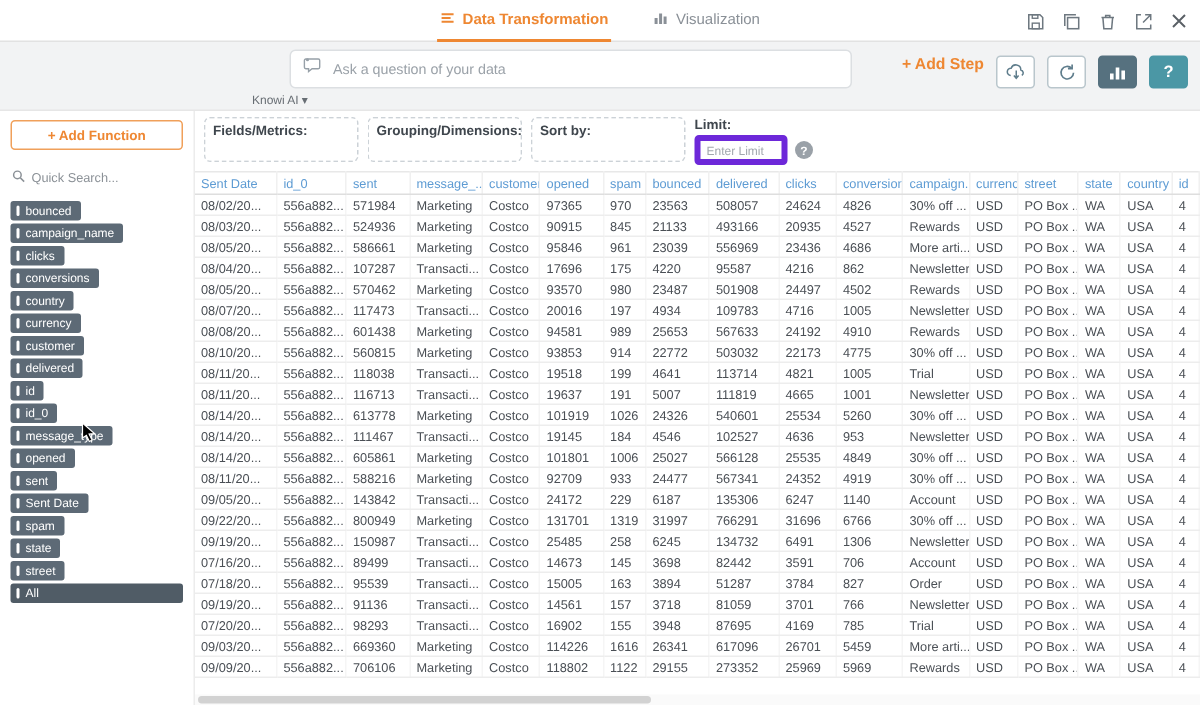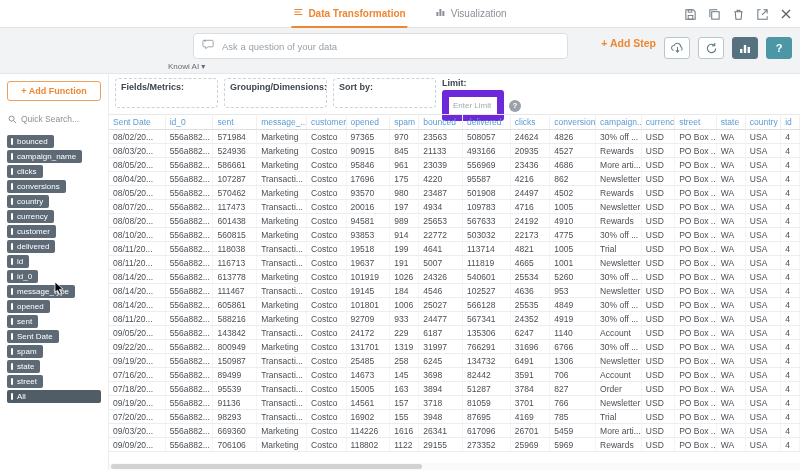--- a/index.html
+++ b/index.html
@@ -21,38 +21,38 @@
   .question-box input::placeholder { color:#9aa1a8; }
   .engine-label { position:absolute; left:168px; top:34px; font-size:8px; color:#676d73; display:flex; gap:2px; align-items:center; }
   .query-actions { position:absolute; right:8px; top:9px; display:flex; align-items:flex-start; gap:8px; }
   .add-step { font-size:10.5px; font-weight:bold; color:#ee8732; cursor:pointer; }
   .qbtn { width:26px; height:22px; border-radius:3px; border:1px solid #b9c6cc; background:#fff; display:flex; align-items:center; justify-content:center; cursor:pointer; }
   .qbtn.filled { background:#56717f; border-color:#56717f; }
   .qbtn.teal { background:#4b97a5; border-color:#4b97a5; color:#fff; font-size:11px; font-weight:bold; }
 
   
   .body-row { display:flex; height:396px; }
-  .sidebar { width:109px; border-right:1px solid #ececec; padding:6px 7px; background:#fff; flex:none; }
+  .sidebar { width:130px; border-right:1px solid #ececec; padding:6px 7px; background:#fff; flex:none; }
   .add-function { width:100%; height:20px; border:1px solid #f0a05a; color:#ee8732; background:#fff; border-radius:3px; font-size:9px; font-weight:bold; font-family:"Liberation Sans", sans-serif; cursor:pointer; }
   .quick-search { margin-top:7px; display:flex; align-items:center; gap:4px; padding:2px 1px; }
   .quick-search input { border:0; outline:none; background:transparent; font-size:8.5px; color:#666; width:85px; font-family:"Liberation Sans", sans-serif; }
   .quick-search input::placeholder { color:#8b9197; }
   .field-list { margin-top:5px; }
   .pill { display:flex; width:fit-content; max-width:100%; align-items:center; gap:4px; background:#5d6a76; color:#fff; font-size:8px; height:13px; line-height:13px; border-radius:2px; padding:0 6px 0 4px; margin-bottom:2px; cursor:pointer; white-space:nowrap; }
   .pill-all { width:100%; background:#505c66; }
   .pill-bar { width:2px; height:7px; background:#fff; border-radius:1px; flex:none; }
 
   
   .main { flex:1; display:flex; flex-direction:column; overflow:hidden;justify-content:center; }
   .builder { height:40px; display:flex; gap:6px; padding:4px 6px; align-items:flex-start; }
   .drop-zone { width:103px; height:30px; border:1px dashed #ccd2d7; border-radius:4px; padding:3px 5px; font-size:9px; font-weight:bold; color:#3f464d; }
   .limit-zone { width:120px; }
   .limit-label { font-size:9px; font-weight:bold; color:#3f464d; margin-bottom:2px; }
   .limit-row { display:flex; align-items:center; gap:5px; }
-  .limit-row input { width:62px; height:31px; border:7px solid #6d28d9; border-radius:3px; font-size:8px; padding:0 4px; outline:none; font-family:"Liberation Sans", sans-serif; }
+  .limit-row input { width:62px; height:20px; border:4px solid #6d28d9; border-radius:3px; font-size:8px; padding:0 4px; outline:none; font-family:"Liberation Sans", sans-serif; }
   .limit-row input::placeholder { color:#a2a8ae; }
   .help-badge { width:12px; height:12px; border-radius:50%; background:#9aa1a8; color:#fff; font-size:8px; font-weight:bold; display:flex; align-items:center; justify-content:center; cursor:pointer; }
 
   .table-wrap { position:relative; flex:1; overflow:hidden; }
   table { width:100%; table-layout:fixed; border-collapse:collapse; }
   th { font-size:8.5px; font-weight:normal; color:#5d9bd3; text-align:left; padding:2px 2px 2px 4px; height:15px; border-top:1px solid #e8e8e8; border-bottom:1px solid #dedede; border-right:1px solid #f0f0f0; white-space:nowrap; overflow:hidden; cursor:pointer; }
   td { font-size:8.5px; color:#4a4f55; padding:0 2px 0 4px; height:14px; border-bottom:1px solid #ededed; border-right:1px solid #f5f5f5; white-space:nowrap; overflow:hidden; }
   .h-scrollbar { position:absolute; left:0; right:0; bottom:0; height:7px; background:#fafafa; }
   .h-thumb { position:absolute; left:2px; top:1px; height:5px; width:45%; background:#d2d2d2; border-radius:3px; cursor:pointer; }
 

